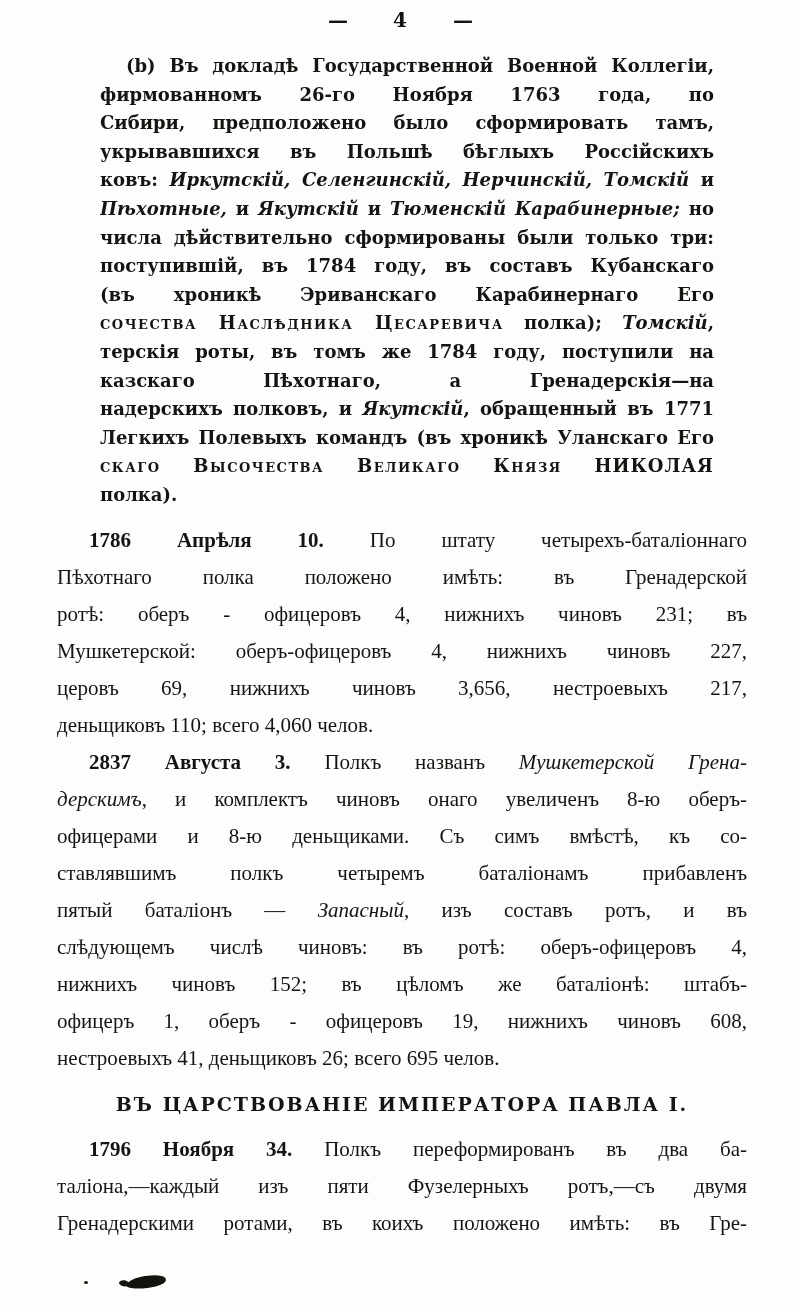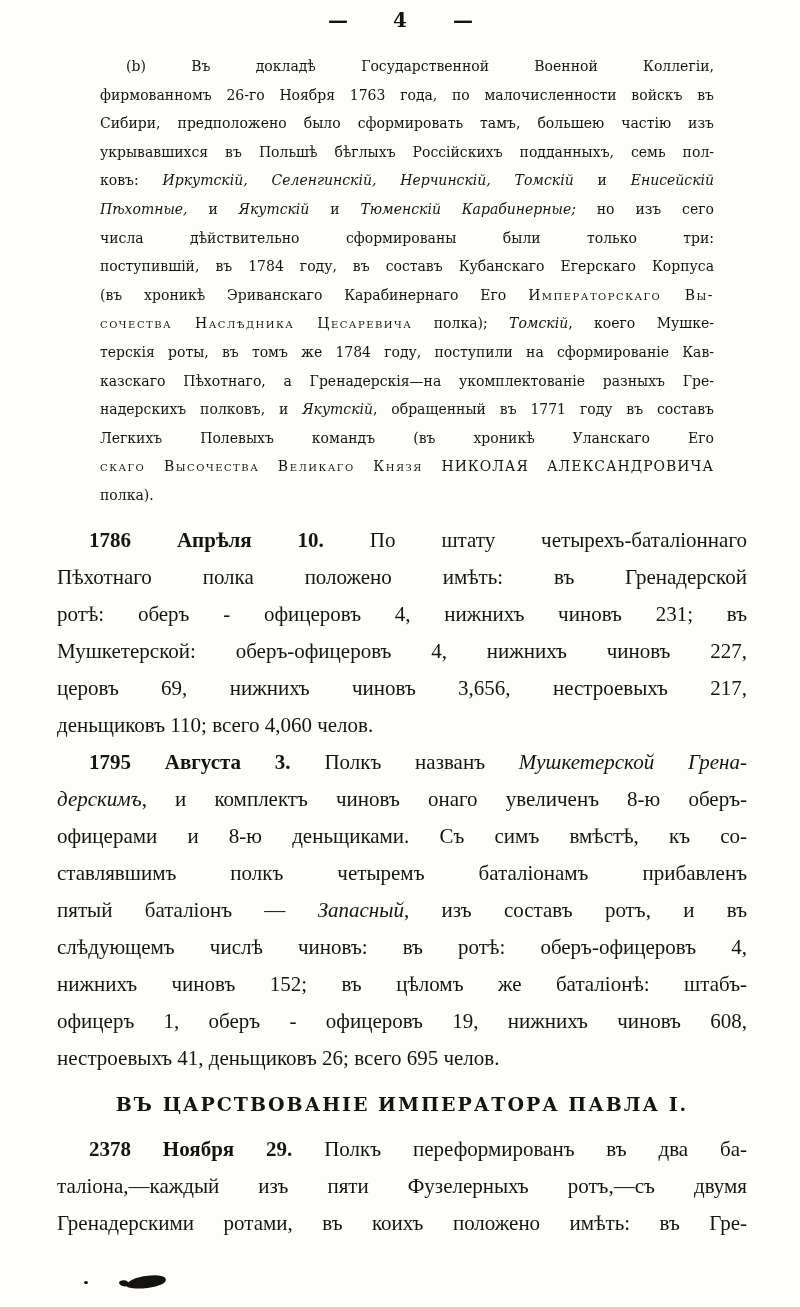--- a/index.html
+++ b/index.html
@@ -17,21 +17,21 @@
   .pagenum-row{
     display:flex;justify-content:center;align-items:center;gap:46px;
     margin:0 auto;padding-top:8px;
     font-weight:bold;font-size:20px;line-height:24px;
   }
   .pagenum-row .dash{letter-spacing:-1px;}
 
   
   .footnote{
     width:614px;margin:20px 0 0 100px;
-    font-size:14px;font-weight:normal;
+    font-size:18px;font-weight:bold;
   }
   .footnote .line{height:28.6px;line-height:28.6px;}
 
   
   .main{
     width:690px;margin:12px 0 0 57px;
     font-size:21px;
   }
   .main .line{height:37px;line-height:37px;font-family:Liberation Serif, serif;}
 
@@ -101,35 +101,35 @@
   <div class="main">
     <div>
         <div class="line j ind"><span class="s-b">1786 Апрѣля 10.</span><span> По штату четырехъ-баталіоннаго</span></div>
         <div class="line j"><span>Пѣхотнаго полка положено имѣть: въ Гренадерской</span></div>
         <div class="line j"><span>ротѣ: оберъ - офицеровъ 4, нижнихъ чиновъ 231; въ</span></div>
         <div class="line j"><span>Мушкетерской: оберъ-офицеровъ 4, нижнихъ чиновъ 227,</span></div>
         <div class="line j"><span>церовъ 69, нижнихъ чиновъ 3,656, нестроевыхъ 217,</span></div>
         <div class="line"><span>деньщиковъ 110; всего 4,060 челов.</span></div>
       </div>
     <div>
-        <div class="line j ind"><span class="s-b">1795 Августа 3.</span><span> Полкъ названъ </span><span class="s-i">Мушкетерской Грена-</span></div>
+        <div class="line j ind"><span class="s-b">2837 Августа 3.</span><span> Полкъ названъ </span><span class="s-i">Мушкетерской Грена-</span></div>
         <div class="line j"><span class="s-i">дерскимъ</span><span>, и комплектъ чиновъ онаго увеличенъ 8-ю оберъ-</span></div>
         <div class="line j"><span>офицерами и 8-ю деньщиками. Съ симъ вмѣстѣ, къ со-</span></div>
         <div class="line j"><span>ставлявшимъ полкъ четыремъ баталіонамъ прибавленъ</span></div>
         <div class="line j"><span>пятый баталіонъ — </span><span class="s-i">Запасный</span><span>, изъ составъ ротъ, и въ</span></div>
         <div class="line j"><span>слѣдующемъ числѣ чиновъ: въ ротѣ: оберъ-офицеровъ 4,</span></div>
         <div class="line j"><span>нижнихъ чиновъ 152; въ цѣломъ же баталіонѣ: штабъ-</span></div>
         <div class="line j"><span>офицеръ 1, оберъ - офицеровъ 19, нижнихъ чиновъ 608,</span></div>
         <div class="line"><span>нестроевыхъ 41, деньщиковъ 26; всего 695 челов.</span></div>
       </div>
 
     <div class="section-heading">ВЪ ЦАРСТВОВАНІЕ ИМПЕРАТОРА ПАВЛА I.</div>
 
     <div>
-        <div class="line j ind"><span class="s-b">2378 Ноября 29.</span><span> Полкъ переформированъ въ два ба-</span></div>
+        <div class="line j ind"><span class="s-b">1796 Ноября 34.</span><span> Полкъ переформированъ въ два ба-</span></div>
         <div class="line j"><span>таліона,—каждый изъ пяти Фузелерныхъ ротъ,—съ двумя</span></div>
         <div class="line j"><span>Гренадерскими ротами, въ коихъ положено имѣть: въ Гре-</span></div>
       </div>
   </div>
 
   <div class="smudge smudge-dot"></div>
   <div class="smudge smudge-blob"></div>
 
 </div>
 

